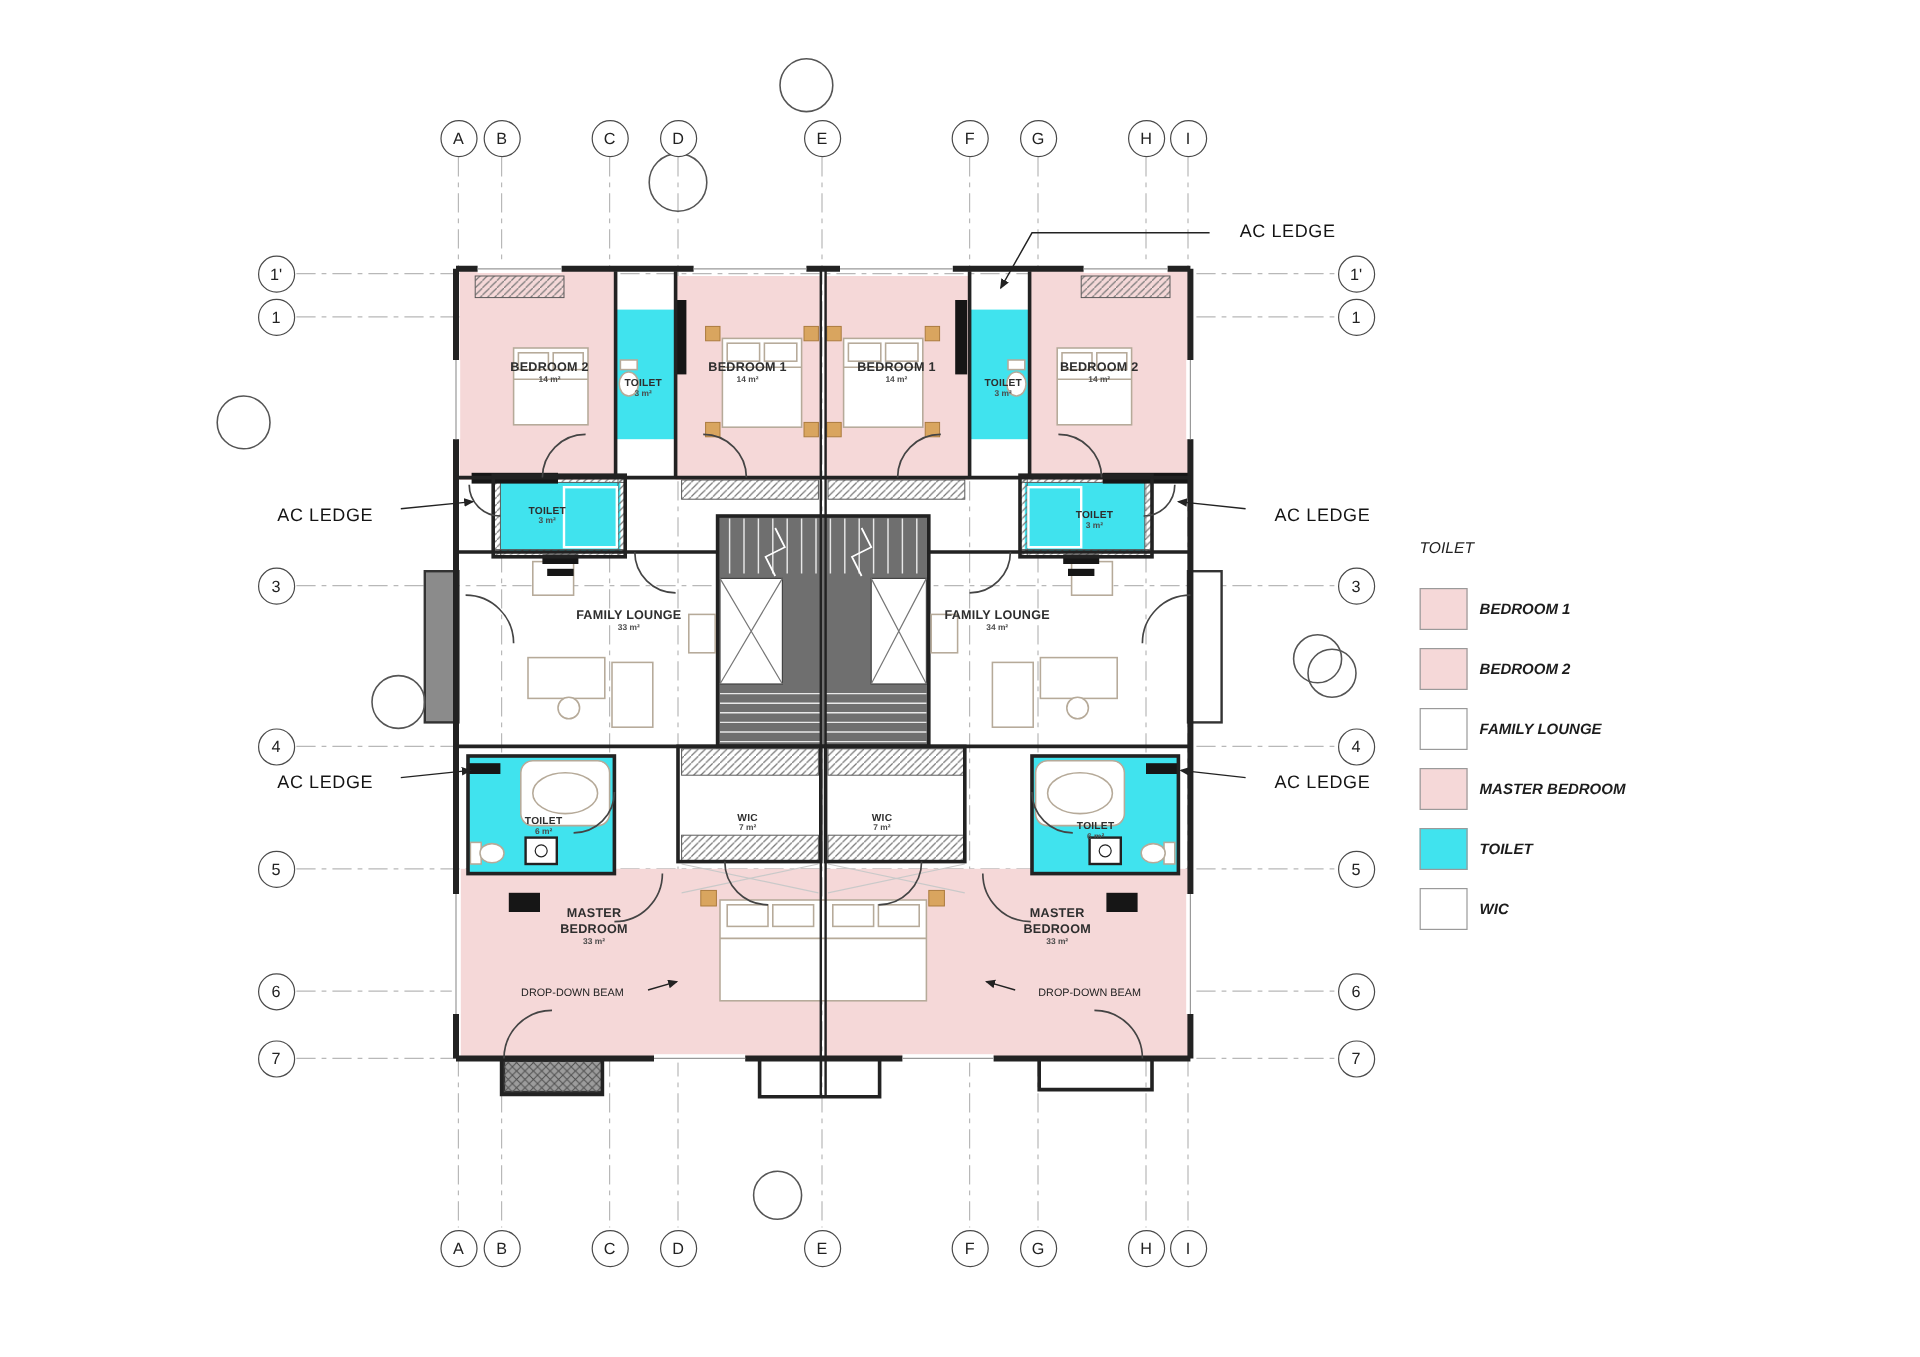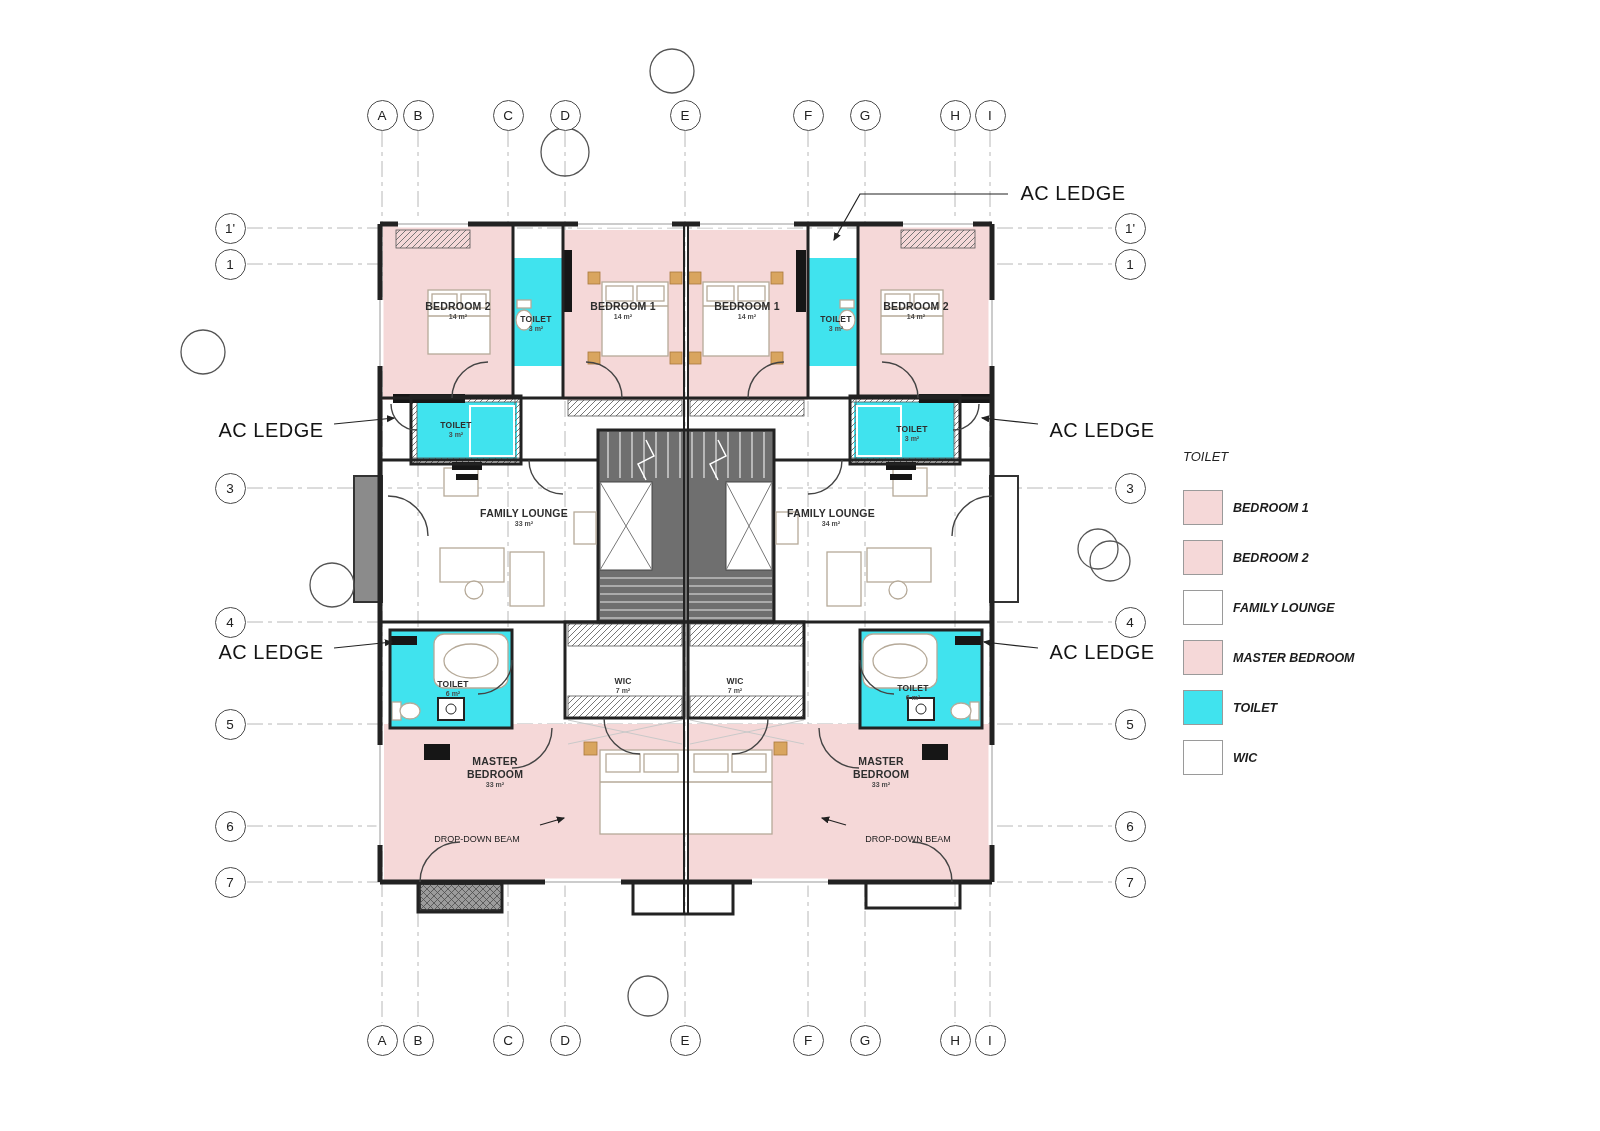--- a/index.html
+++ b/index.html
@@ -8,23 +8,23 @@
   #plan-svg{position:absolute;left:0;top:0;}
   .grid-bubble{position:absolute;width:31px;height:31px;border:1.4px solid #4a4a4a;
       border-radius:50%;background:#fff;display:flex;align-items:center;justify-content:center;
       font-size:13.5px;color:#222;box-sizing:border-box;}
   .room-label{position:absolute;transform:translate(-50%,-50%);text-align:center;color:#2e2e2e;z-index:5;}
   .room-label .rname{font-weight:bold;letter-spacing:0.2px;}
   .lg .rname{font-size:10.5px;}
   .sm .rname{font-size:8.5px;}
   .room-label .rarea{font-size:7px;font-weight:bold;color:#4a4a4a;margin-top:1px;}
   .master .rname{font-size:10.5px;width:66px;margin:0 auto;line-height:1.2;}
-  .ac-ledge{position:absolute;transform:translate(-50%,-50%);font-size:20px;color:#141414;
+  .ac-ledge{position:absolute;transform:translate(-50%,-50%);font-size:15px;color:#141414;
       letter-spacing:0.5px;white-space:nowrap;z-index:5;}
-  .ddb{position:absolute;transform:translate(-50%,-50%);font-size:9px;color:#222;white-space:nowrap;z-index:5;margin-top:12px;}
+  .ddb{position:absolute;transform:translate(-50%,-50%);font-size:9px;color:#222;white-space:nowrap;z-index:5;}
   .legend{position:absolute;left:1183px;top:449px;z-index:5;}
   .legend-title{font-size:13px;font-style:italic;color:#222;margin-bottom:26px;}
   .legend-item{display:flex;align-items:center;margin-bottom:15px;height:35px;}
   .swatch{width:40px;height:35px;border:1px solid #9a9a9a;box-sizing:border-box;background:#fff;}
   .legend-label{margin-left:10px;font-size:12.5px;font-weight:bold;font-style:italic;color:#1c1c1c;}
 </style>
 </head>
 <body>
 
 <div class="page">

